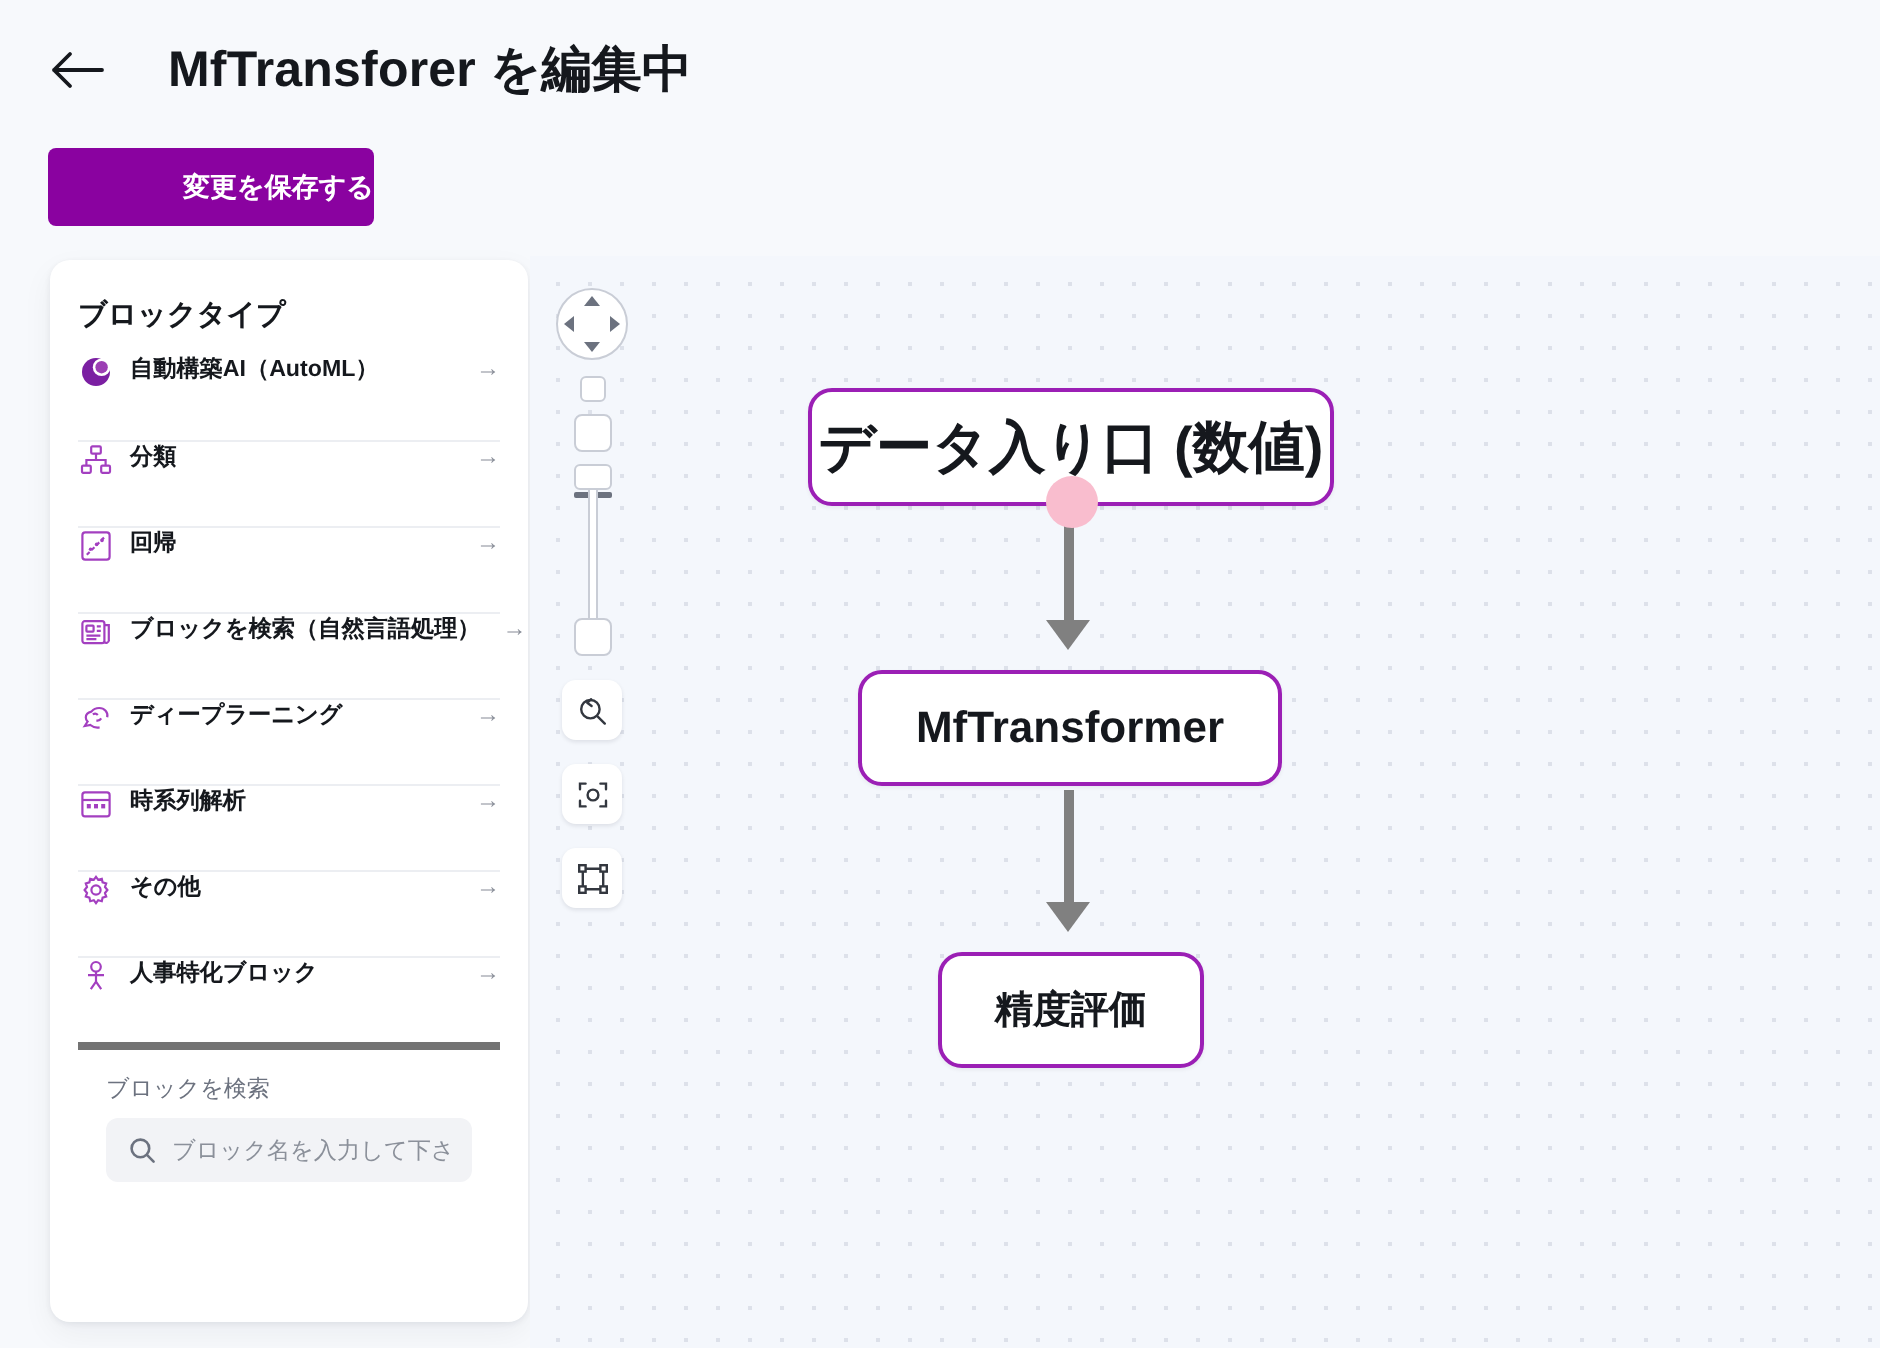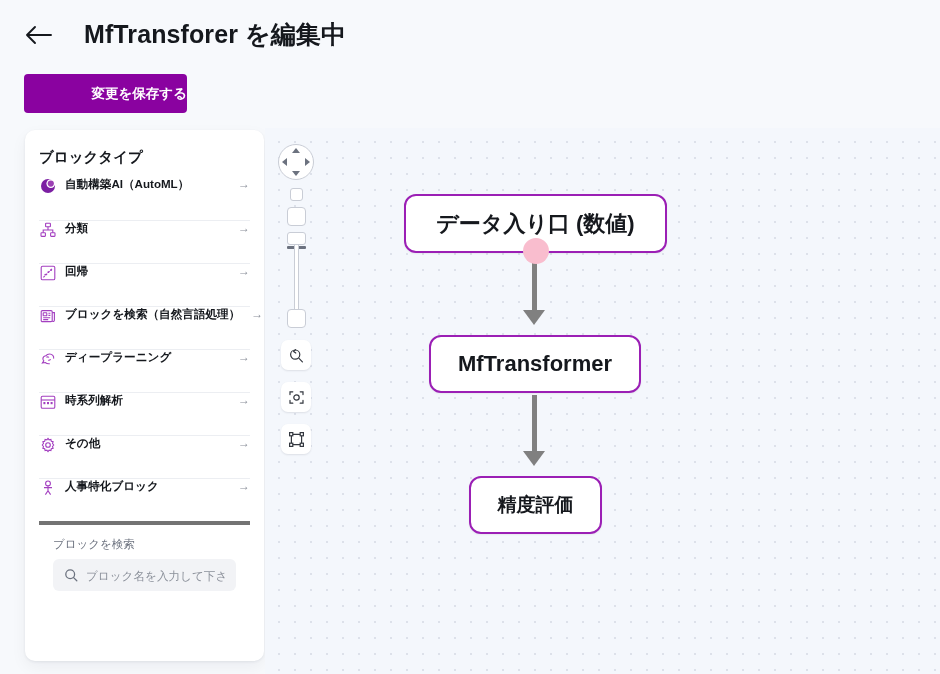--- a/index.html
+++ b/index.html
@@ -379,21 +379,21 @@
         </svg>
       </div>
     </div>
 
     <div class="edge-line" style="left:267px; top:126px; height:58px;"></div>
     <div class="edge-arrow" style="left:258px; top:182px;"></div>
 
     <div class="edge-line" style="left:267px; top:267px; height:58px;"></div>
     <div class="edge-arrow" style="left:258px; top:323px;"></div>
 
-    <div class="node" style="left:139px; top:66px; width:263px; height:59px; font-size:22px;">
+    <div class="node" style="left:139px; top:66px; width:263px; height:59px; font-size:28px;">
       <span>データ入り口 (数値)</span>
       <span class="node-handle"></span>
     </div>
 
     <div class="node" style="left:164px; top:207px; width:212px; height:58px; font-size:22px;">
       <span>MfTransformer</span>
     </div>
 
     <div class="node" style="left:204px; top:348px; width:133px; height:58px; font-size:19px;">
       <span>精度評価</span>

